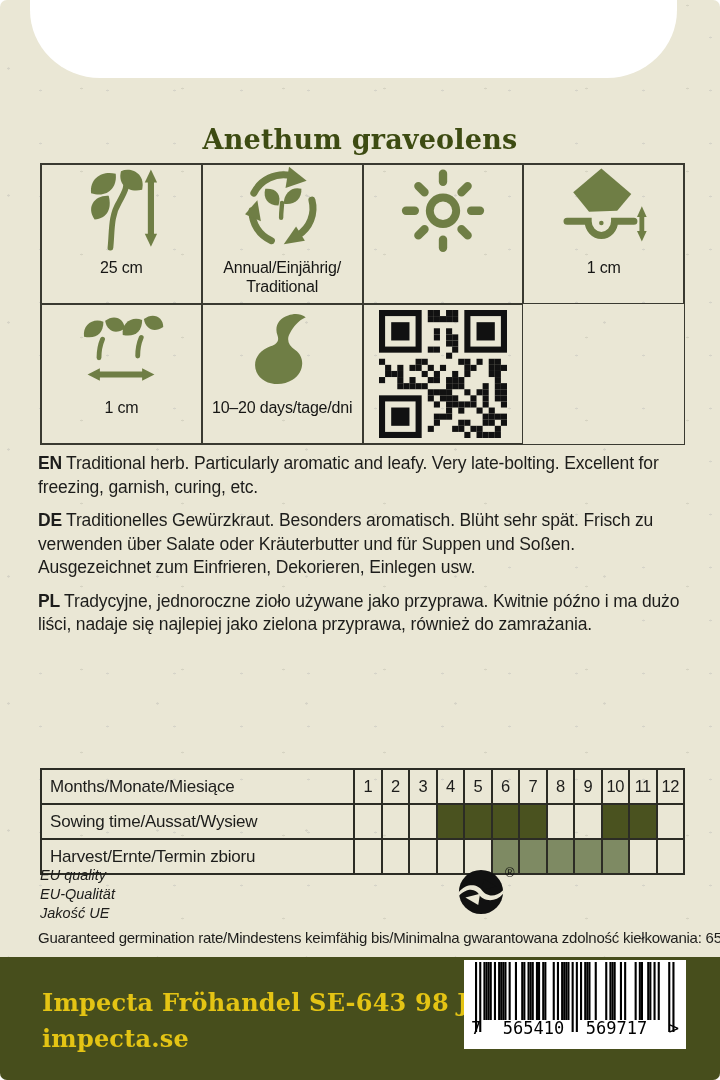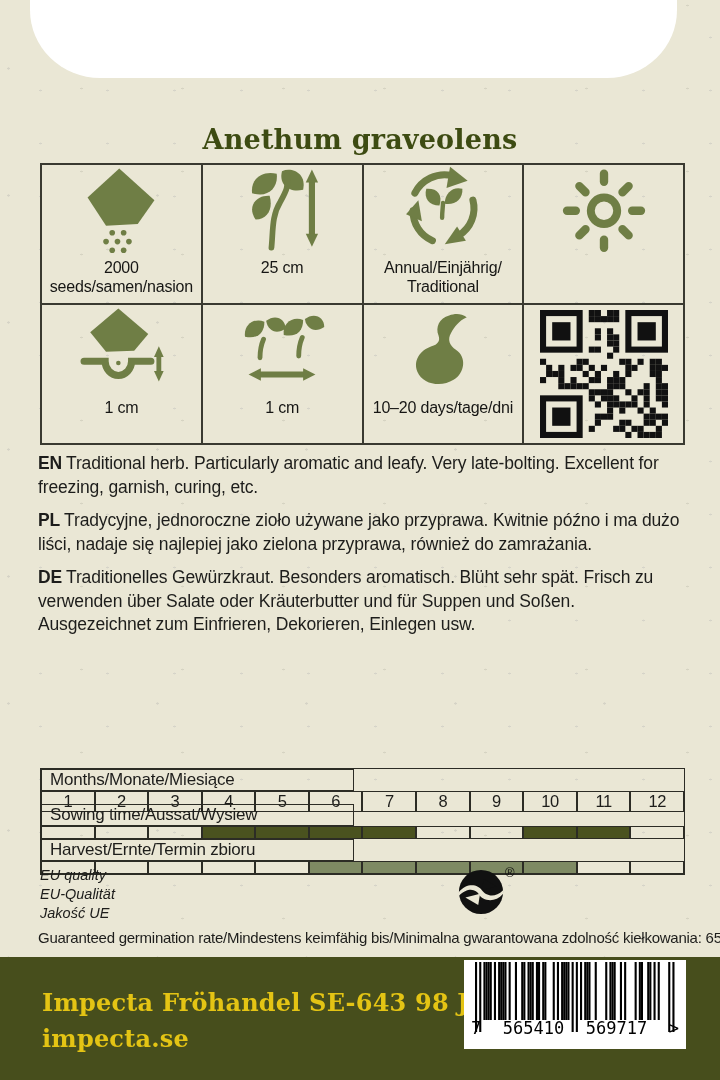--- a/index.html
+++ b/index.html
@@ -5,21 +5,21 @@
   html,body{margin:0;padding:0;}
   .page{
     position:relative;width:720px;height:1080px;overflow:hidden;
     background-color:#eae7d5;
     background-image:
       radial-gradient(rgba(120,125,140,.18) 1px, transparent 1.4px),
       radial-gradient(rgba(90,95,80,.14) 1px, transparent 1.3px),
       radial-gradient(rgba(60,65,90,.12) 1px, transparent 1.6px);
     background-size:67px 53px,101px 83px,149px 127px;
     background-position:7px 11px,31px 47px,83px 5px;
-    font-family:"Liberation Sans",sans-serif;color:#1d1d1b;
+    font-family:"Liberation Sans",sans-serif;color:#1d1d1b;border-radius:7px;
   }
   .top-notch{
     position:absolute;top:0;left:30px;width:647px;height:78px;background:#ffffff;
     border-bottom-left-radius:70px 68px;border-bottom-right-radius:70px 68px;
   }
   .title{
     position:absolute;top:124px;left:0;width:100%;text-align:center;margin:0;
     font-family:"DejaVu Serif","Liberation Serif",serif;font-weight:bold;
     font-size:27px;color:#3d4b12;letter-spacing:.2px;
   }
@@ -37,21 +37,21 @@
   .qrwrap{flex:1;display:flex;align-items:center;justify-content:center;}
   svg.ic{width:88px;height:88px;}
   .g{fill:#6f7e45;}
   .gs{stroke:#6f7e45;fill:none;}
   
   .desc{position:absolute;left:38px;top:452px;width:652px;font-size:17.5px;line-height:23.5px;letter-spacing:-.15px;}
   .desc p{margin:0 0 10px;}
   .desc b{margin-right:4px;margin-top:38px;}
   
   .calendar{position:absolute;left:40px;top:768px;width:643px;border:1px solid #2c2c25;}
-  .calrow{display:flex;height:35px;flex-direction:column;}
+  .calrow{display:flex;height:35px;}
   .callabel{width:313px;border:1px solid #2c2c25;display:flex;align-items:center;
             padding-left:8px;font-size:17px;letter-spacing:-.2px;box-sizing:border-box;}
   .mcells{flex:1;display:flex;}
   .mcell{flex:1;border:1px solid #2c2c25;display:flex;align-items:center;justify-content:center;
          font-size:16.5px;letter-spacing:-.5px;}
   
   .quality{position:absolute;left:40px;top:866px;font-size:14.5px;line-height:19px;font-style:italic;}
   .greendot{position:absolute;left:458px;top:869px;width:70px;height:52px;}
   .rmark{position:absolute;left:47px;top:-4px;font-size:13px;color:#111;}
   .germ{position:absolute;left:38px;top:929px;width:652px;font-size:15px;letter-spacing:-.25px;white-space:nowrap;}
@@ -70,38 +70,20 @@
 <body>
 
 <div class="page">
 
   <div class="top-notch"></div>
 
   <h1 class="title">Anethum graveolens</h1>
 
   <div class="grid">
 
-    <div class="cell">
-      <div class="icoArea">
-        <svg class="ic" viewBox="0 0 100 100">
-          <polygon class="g" points="48,4 88,40 69,67 33,69 12,37"></polygon>
-          <circle class="g" cx="40" cy="77" r="3.2"></circle>
-            <circle class="g" cx="53" cy="77" r="3.2"></circle>
-          <circle class="g" cx="33" cy="87" r="3.2"></circle>
-            <circle class="g" cx="46" cy="87" r="3.2"></circle>
-          <circle class="g" cx="59" cy="87" r="3.2"></circle>
-          <circle class="g" cx="40" cy="97" r="3.2"></circle>
-            <circle class="g" cx="53" cy="97" r="3.2"></circle>
-        </svg>
-      </div>
-      <div class="cap">
-        <span>2000</span>
-        <span>seeds/samen/nasion</span>
-      </div>
-    </div>
 
     <div class="cell">
       <div class="icoArea">
         <svg class="ic" viewBox="0 0 100 100">
           <path class="g" d="M16 32 C14 14 30 6 44 10 C46 26 34 38 16 32 Z"></path>
           <path class="g" d="M74 28 C78 10 62 2 50 7 C46 22 58 32 74 28 Z"></path>
           <path class="g" d="M20 62 C10 48 20 34 36 35 C40 50 34 61 20 62 Z"></path>
           <path class="gs" d="M38 94 C40 76 38 58 48 42 C54 31 58 24 56 12" stroke-width="6.5" stroke-linecap="round"></path>
           <line class="gs" x1="84" y1="18" x2="84" y2="80" stroke-width="7"></line>
           <polygon class="g" points="77,20 91,20 84,5"></polygon>
@@ -343,22 +325,22 @@
             <rect x="0" y="84" width="42" height="42" fill="#111"></rect>
             <rect x="6" y="90" width="30" height="30" fill="#eae7d5"></rect>
             <rect x="12" y="96" width="18" height="18" fill="#111"></rect>
           </svg>
       </div>
     </div>
   </div>
 
   <section class="desc">
     <p><b>EN</b><span>Traditional herb. Particularly aromatic and leafy. Very late-bolting. Excellent for freezing, garnish, curing, etc.</span></p>
+    <p><b>DE</b><span>Traditionelles Gewürzkraut. Besonders aromatisch. Blüht sehr spät. Frisch zu verwenden über Salate oder Kräuterbutter und für Suppen und Soßen. Ausgezeichnet zum Einfrieren, Dekorieren, Einlegen usw.</span></p>
     <p><b>PL</b><span>Tradycyjne, jednoroczne zioło używane jako przyprawa. Kwitnie późno i ma dużo liści, nadaje się najlepiej jako zielona przyprawa, również do zamrażania.</span></p>
-    <p><b>DE</b><span>Traditionelles Gewürzkraut. Besonders aromatisch. Blüht sehr spät. Frisch zu verwenden über Salate oder Kräuterbutter und für Suppen und Soßen. Ausgezeichnet zum Einfrieren, Dekorieren, Einlegen usw.</span></p>
   </section>
 
   <div class="calendar">
     <div class="calrow">
       <div class="callabel">Months/Monate/Miesiące</div>
       <div class="mcells">
           <div class="mcell">1</div>
           <div class="mcell">2</div>
           <div class="mcell">3</div>
           <div class="mcell">4</div>

